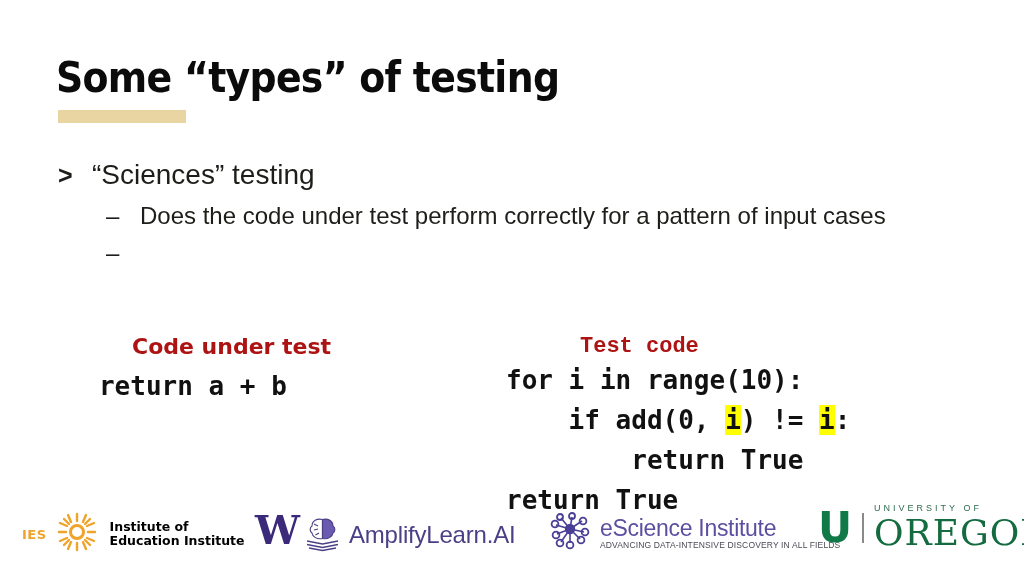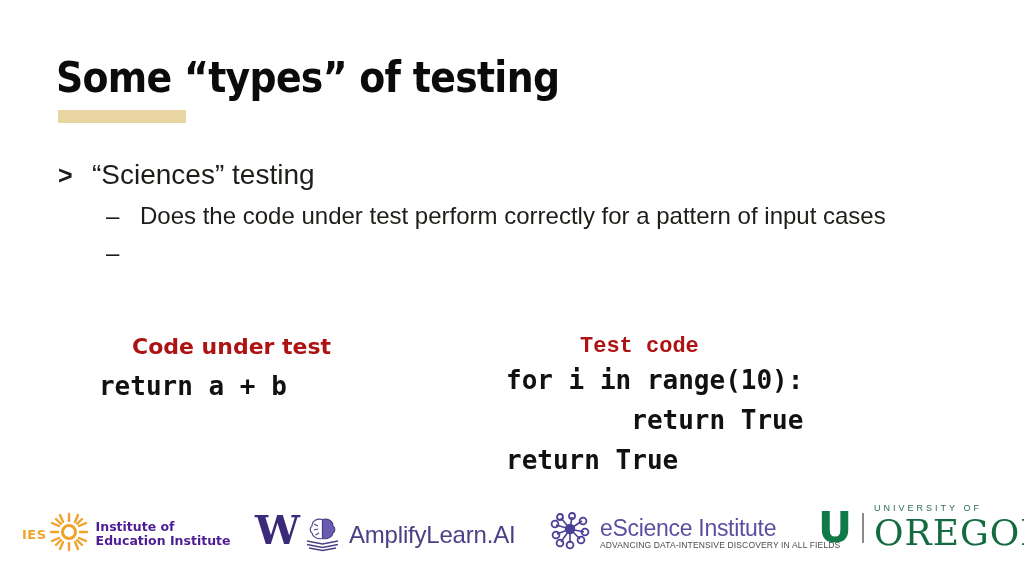--- a/index.html
+++ b/index.html
@@ -122,29 +122,29 @@
   }
 
   
   #logo-ies { left: 22px; top: 14px; }
   #logo-ies .ies-mark {
     font-family: "DejaVu Sans", sans-serif;
     font-weight: 700;
     font-size: 13px;
     letter-spacing: 0.5px;
     color: #f0a32a;
-    margin-right: 2px;
+    margin-right: 10px;
   }
   #logo-ies .ies-words {
     font-family: "DejaVu Sans", sans-serif;
     font-weight: 700;
     font-size: 12.5px;
     line-height: 14px;
-    color: #4c1d95;
-    margin-left: 7px;
+    color: #000000;
+    margin-left: 13px;
   }
 
   
   #logo-uw { left: 255px; top: 12px; }
   #logo-uw .uw-w {
     font-family: "DejaVu Serif", serif;
     font-weight: 700;
     font-size: 40px;
     line-height: 40px;
     color: #3b2a7a;
@@ -231,21 +231,21 @@
     </div>
   </div>
 
 </div>
 
 <div class="code-label" id="label-code-under-test">Code under test</div>
 <div class="code-label" id="label-test-code">Test code</div>
 
 <div class="code-block" id="code-under-test"><div>   return a + b</div></div>
 
-<div class="code-block" id="test-code"><div>for i in range(10):</div><div>        return True</div><div>return True</div></div>
+<div class="code-block" id="test-code"><div>for i in range(10):</div><div><span>    if add(0, </span><span class="hl">i</span><span>) != </span><span class="hl">i</span><span>:</span></div><div>        return True</div><div>return True</div></div>
 
 <div id="footer">
 
   <div class="logo" id="logo-ies">
     <span class="ies-mark">IES</span>
     <span>
       <svg width="40" height="40" viewBox="0 0 40 40">
         <g stroke="#f0a32a" stroke-width="2.4" stroke-linecap="round">
           <line x1="20" y1="2" x2="20" y2="9"></line>
           <line x1="20" y1="31" x2="20" y2="38"></line>

